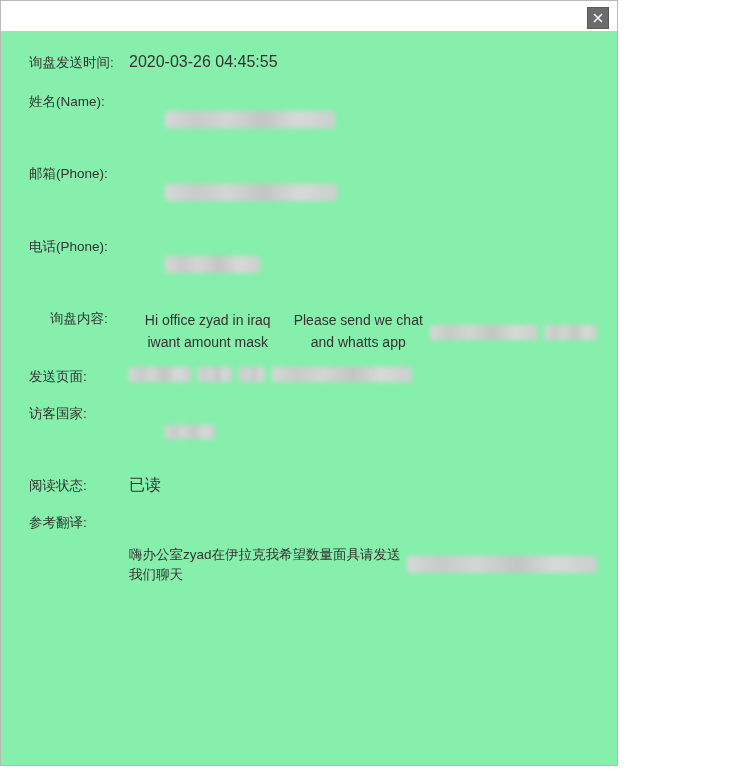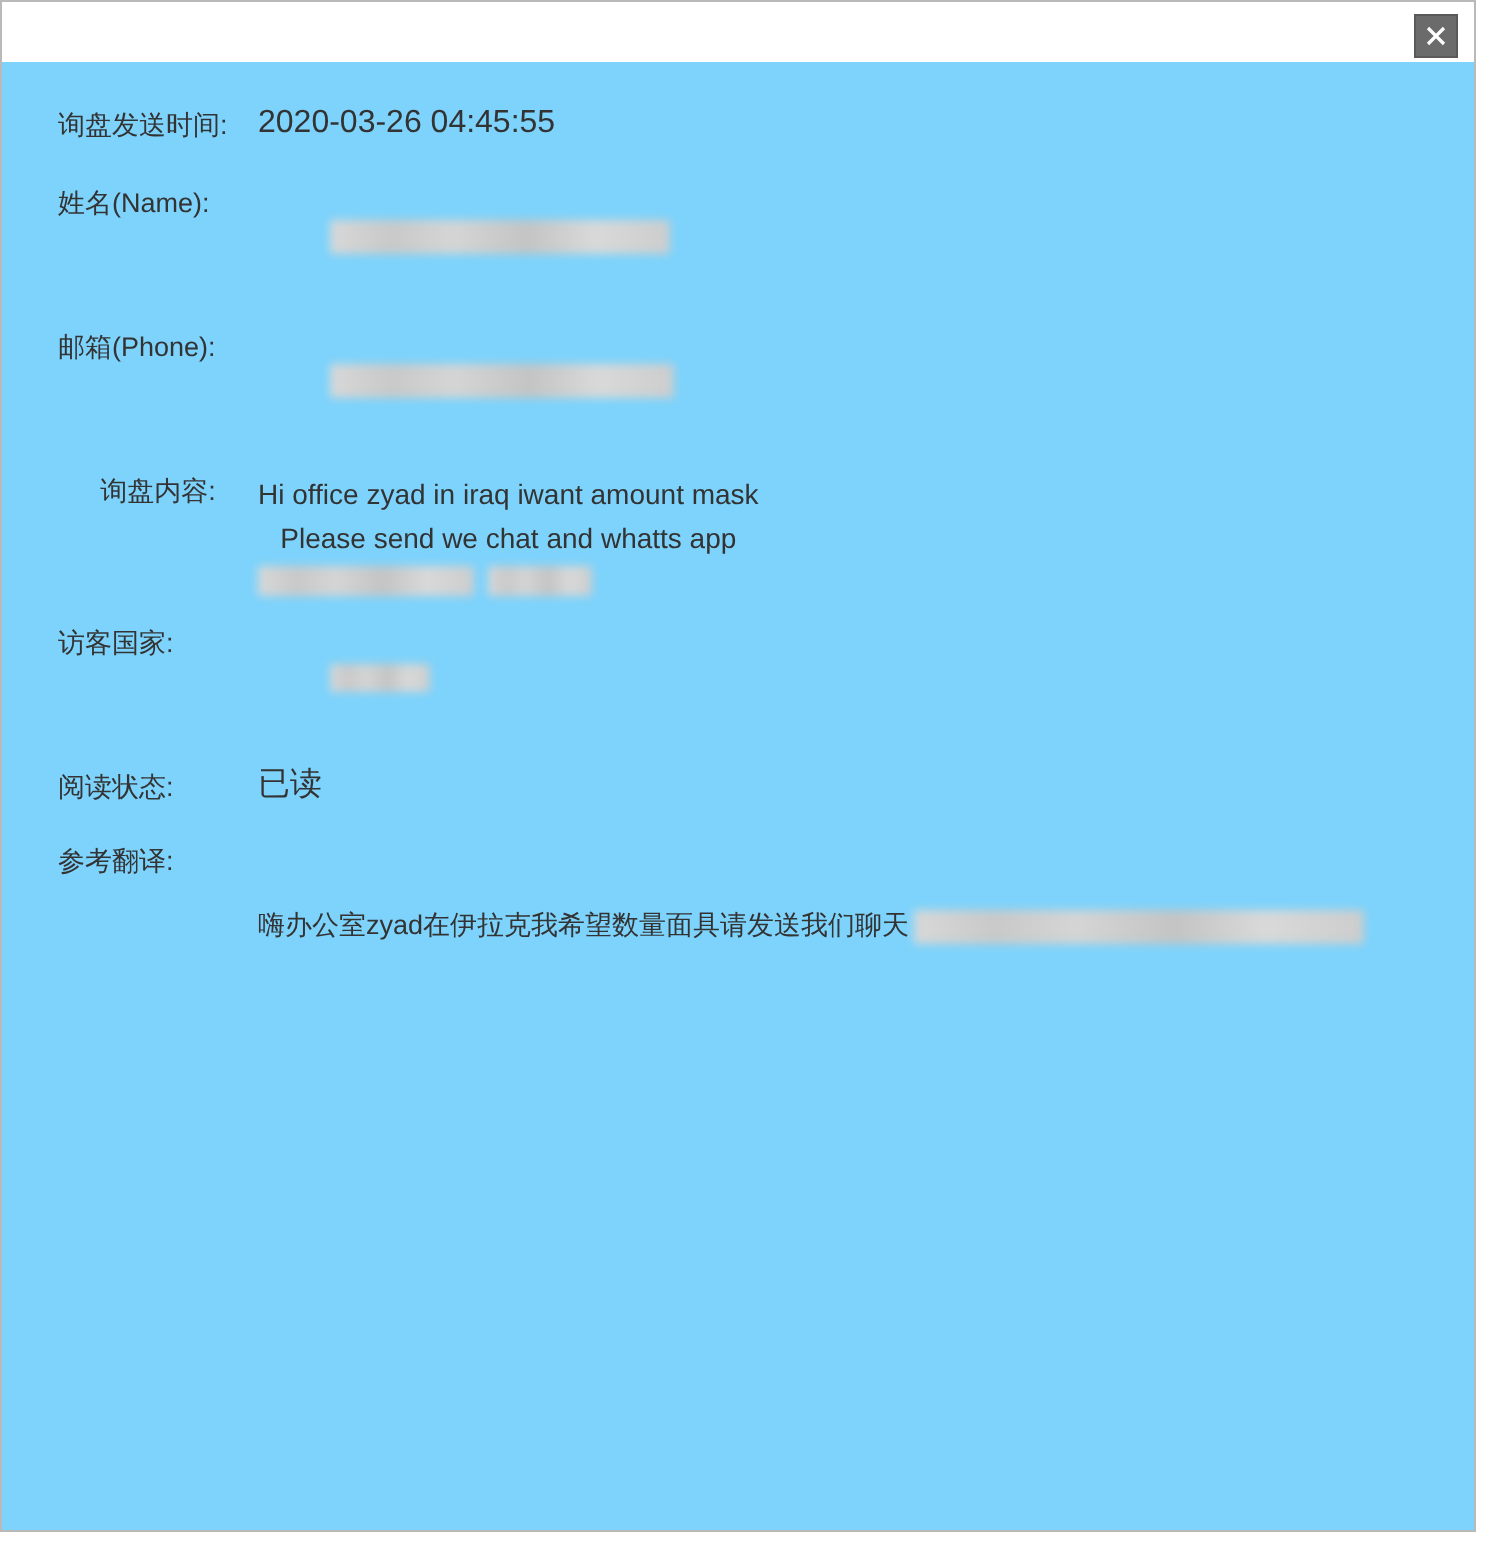--- a/index.html
+++ b/index.html
@@ -8,24 +8,24 @@
     background: #ffffff;
   }
   body {
     width: 748px;
     height: 776px;
     font-family: "Liberation Sans", sans-serif;
     -webkit-font-smoothing: antialiased;
   }
   .dialog {
     position: relative;
-    width: 738px;
+    width: 618px;
     height: 766px;
     margin: 0;
-    background: #7dd3fc;
+    background: #86efac;
     border: 1px solid #b9b9b9;
     box-sizing: border-box;
     overflow: hidden;
   }
   .titlebar {
     position: relative;
     height: 30px;
     background: #ffffff;
   }
   .close-button {
@@ -61,21 +61,21 @@
     padding-top: 1px;
   }
   .value {
     font-size: 16px;
     color: #333333;
     line-height: 18px;
     white-space: pre-wrap;
   }
   .value-block {
     display: flex;
-    flex-direction: column;
+    flex-direction: row;
   }
   .msg-line {
     font-size: 14px;
     color: #333333;
     line-height: 22px;
   }
   
   .redact {
     display: inline-block;
     height: 15px;
@@ -134,34 +134,49 @@
       </div>
     </div>
 
     <div class="row">
       <div class="label">邮箱(Phone):</div>
       <div class="value">
         <span class="redact tall" style="width:172px;"></span>
       </div>
     </div>
 
+    <div class="row">
+      <div class="label">电话(Phone):</div>
+      <div class="value">
+        <span class="redact tall" style="width:95px;"></span>
+      </div>
+    </div>
 
 
     <div class="row message">
       <div class="label">询盘内容:</div>
       <div class="value-block">
         <div class="msg-line">Hi office zyad in iraq iwant amount mask</div>
         <div class="msg-line">Please send we chat and whatts app</div>
         <div class="msg-redact-row redact-group">
           <span class="redact" style="width:108px;"></span>
           <span class="redact" style="width:52px;"></span>
         </div>
       </div>
     </div>
 
+    <div class="row">
+      <div class="label">发送页面:</div>
+      <div class="value redact-group">
+        <span class="redact" style="width:62px;"></span>
+        <span class="redact" style="width:34px;"></span>
+        <span class="redact" style="width:26px;"></span>
+        <span class="redact" style="width:140px;"></span>
+      </div>
+    </div>
 
     <div class="row">
       <div class="label">访客国家:</div>
       <div class="value">
         <span class="redact short" style="width:50px;"></span>
       </div>
     </div>
 
     <div class="row">
       <div class="label">阅读状态:</div>

